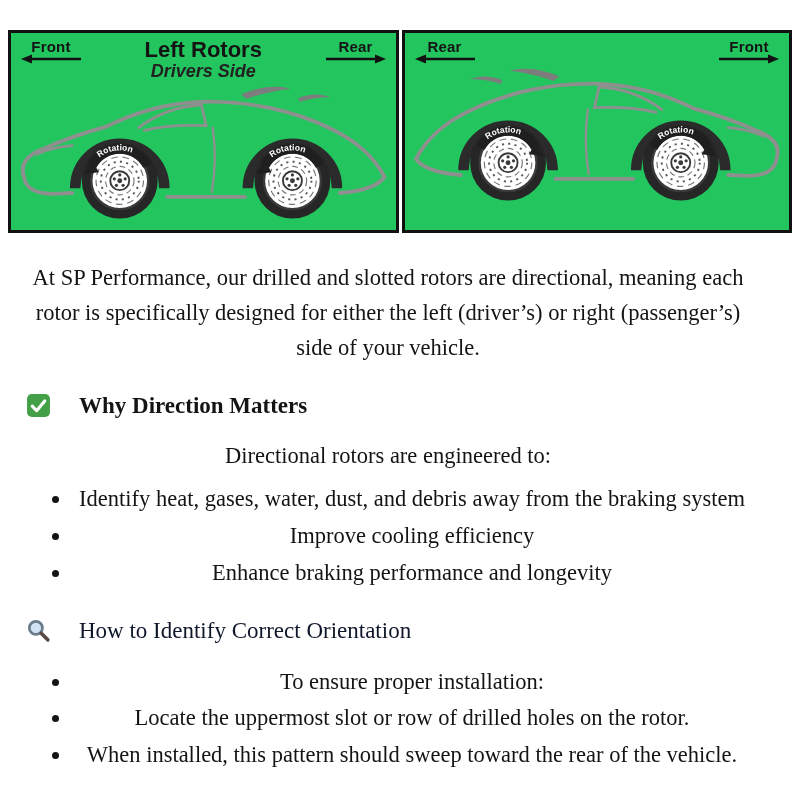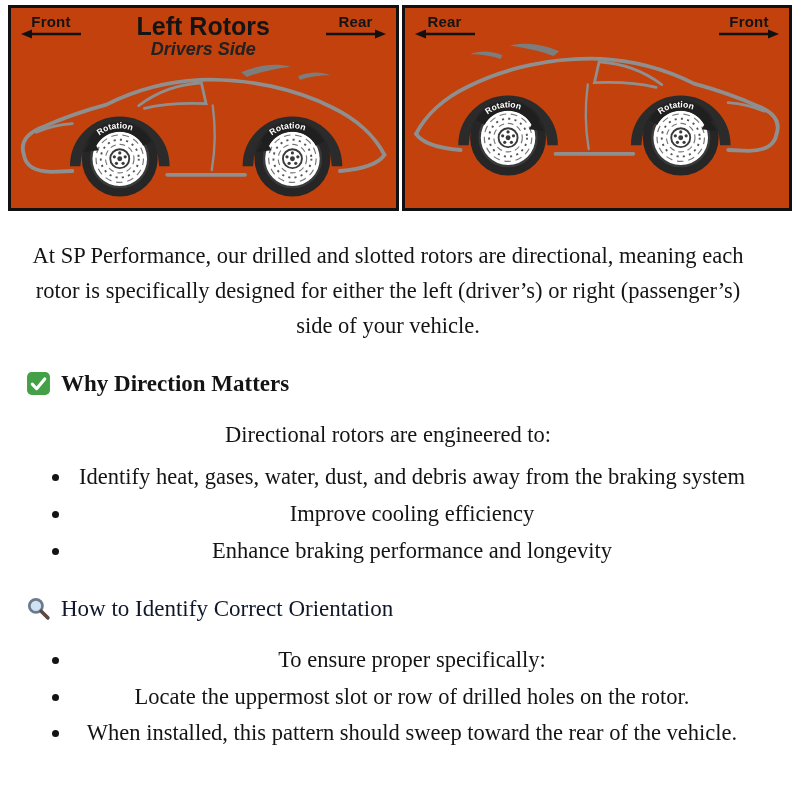--- a/index.html
+++ b/index.html
@@ -1,34 +1,34 @@
 <!DOCTYPE html>
 <html><head>
 <meta charset="utf-8">
 <style>
   html,body { margin:0; padding:0; background:#ffffff; }
   body { width:800px; font-family:"Liberation Serif", serif; color:#141414; }
 
   
   .diagram { display:flex; gap:3px; margin:5px 8px 12px 8px; }
-  .panel { width:50%; border:3px solid #111; background:#c2410c; box-sizing:border-box; }
+  .panel { width:50%; border:3px solid #111; background:#22c55e; box-sizing:border-box;margin-top:25px; }
   .panel-header { display:flex; justify-content:space-between; align-items:flex-start;
                   padding:5px 8px 0 8px; font-family:"Liberation Sans", sans-serif; }
   .dir { display:flex; flex-direction:column; align-items:center; width:64px; }
   .dir .dir-text { font-weight:bold; font-size:15px; letter-spacing:.2px; }
   .dir svg { display:block; margin-top:-1px; }
   .titles { text-align:center; flex:1; }
-  .panel-title { font-size:25px; font-weight:bold; line-height:1.05; }
+  .panel-title { font-size:22px; font-weight:bold; line-height:1.05; }
   .panel-subtitle { font-size:18px; font-weight:bold; font-style:italic; color:#222; }
   .car-svg { display:block; width:100%; height:148px; }
 
   
   .content { padding:6px 0 8px 26px; width:724px; font-size:22.5px; line-height:1.55;text-align:center; }
   .intro { margin:10px 0 22px 0; }
-  .sec-head { display:flex; align-items:center; gap:10px; margin:22px 0 16px 0; }
+  .sec-head { display:flex; align-items:center; gap:28px; margin:22px 0 16px 0; }
   .sec-head.bold { font-weight:bold; font-size:23px; }
   .sec-head.normal { font-weight:normal; font-size:23px; color:#0f172a; }
   .sec-head .ico { display:inline-flex; flex:0 0 auto; }
   .lead { margin:14px 0 8px 0; }
   ul.blist { margin:6px 0 18px 0; padding-left:46px; }
   ul.blist li { margin:2px 0; padding-left:2px; }
 </style>
 </head>
 <body>
 
@@ -209,18 +209,18 @@
     <span class="ico">
       <svg width="25" height="25" viewBox="0 0 24 24">
         <circle cx="9.5" cy="9.5" r="6.3" fill="#cfe3f5" stroke="#6b7b8c" stroke-width="2.6"></circle>
         <line x1="14.6" y1="14.6" x2="21" y2="21" stroke="#5a4a42" stroke-width="3.4" stroke-linecap="round"></line>
       </svg>
     </span>
     <span>How to Identify Correct Orientation</span>
   </div>
 
   <ul class="blist">
-    <li>To ensure proper specifically:</li>
+    <li>To ensure proper installation:</li>
     <li>Locate the uppermost slot or row of drilled holes on the rotor.</li>
     <li>When installed, this pattern should sweep toward the rear of the vehicle.</li>
   </ul>
 
 </div>
 
 </body></html>

